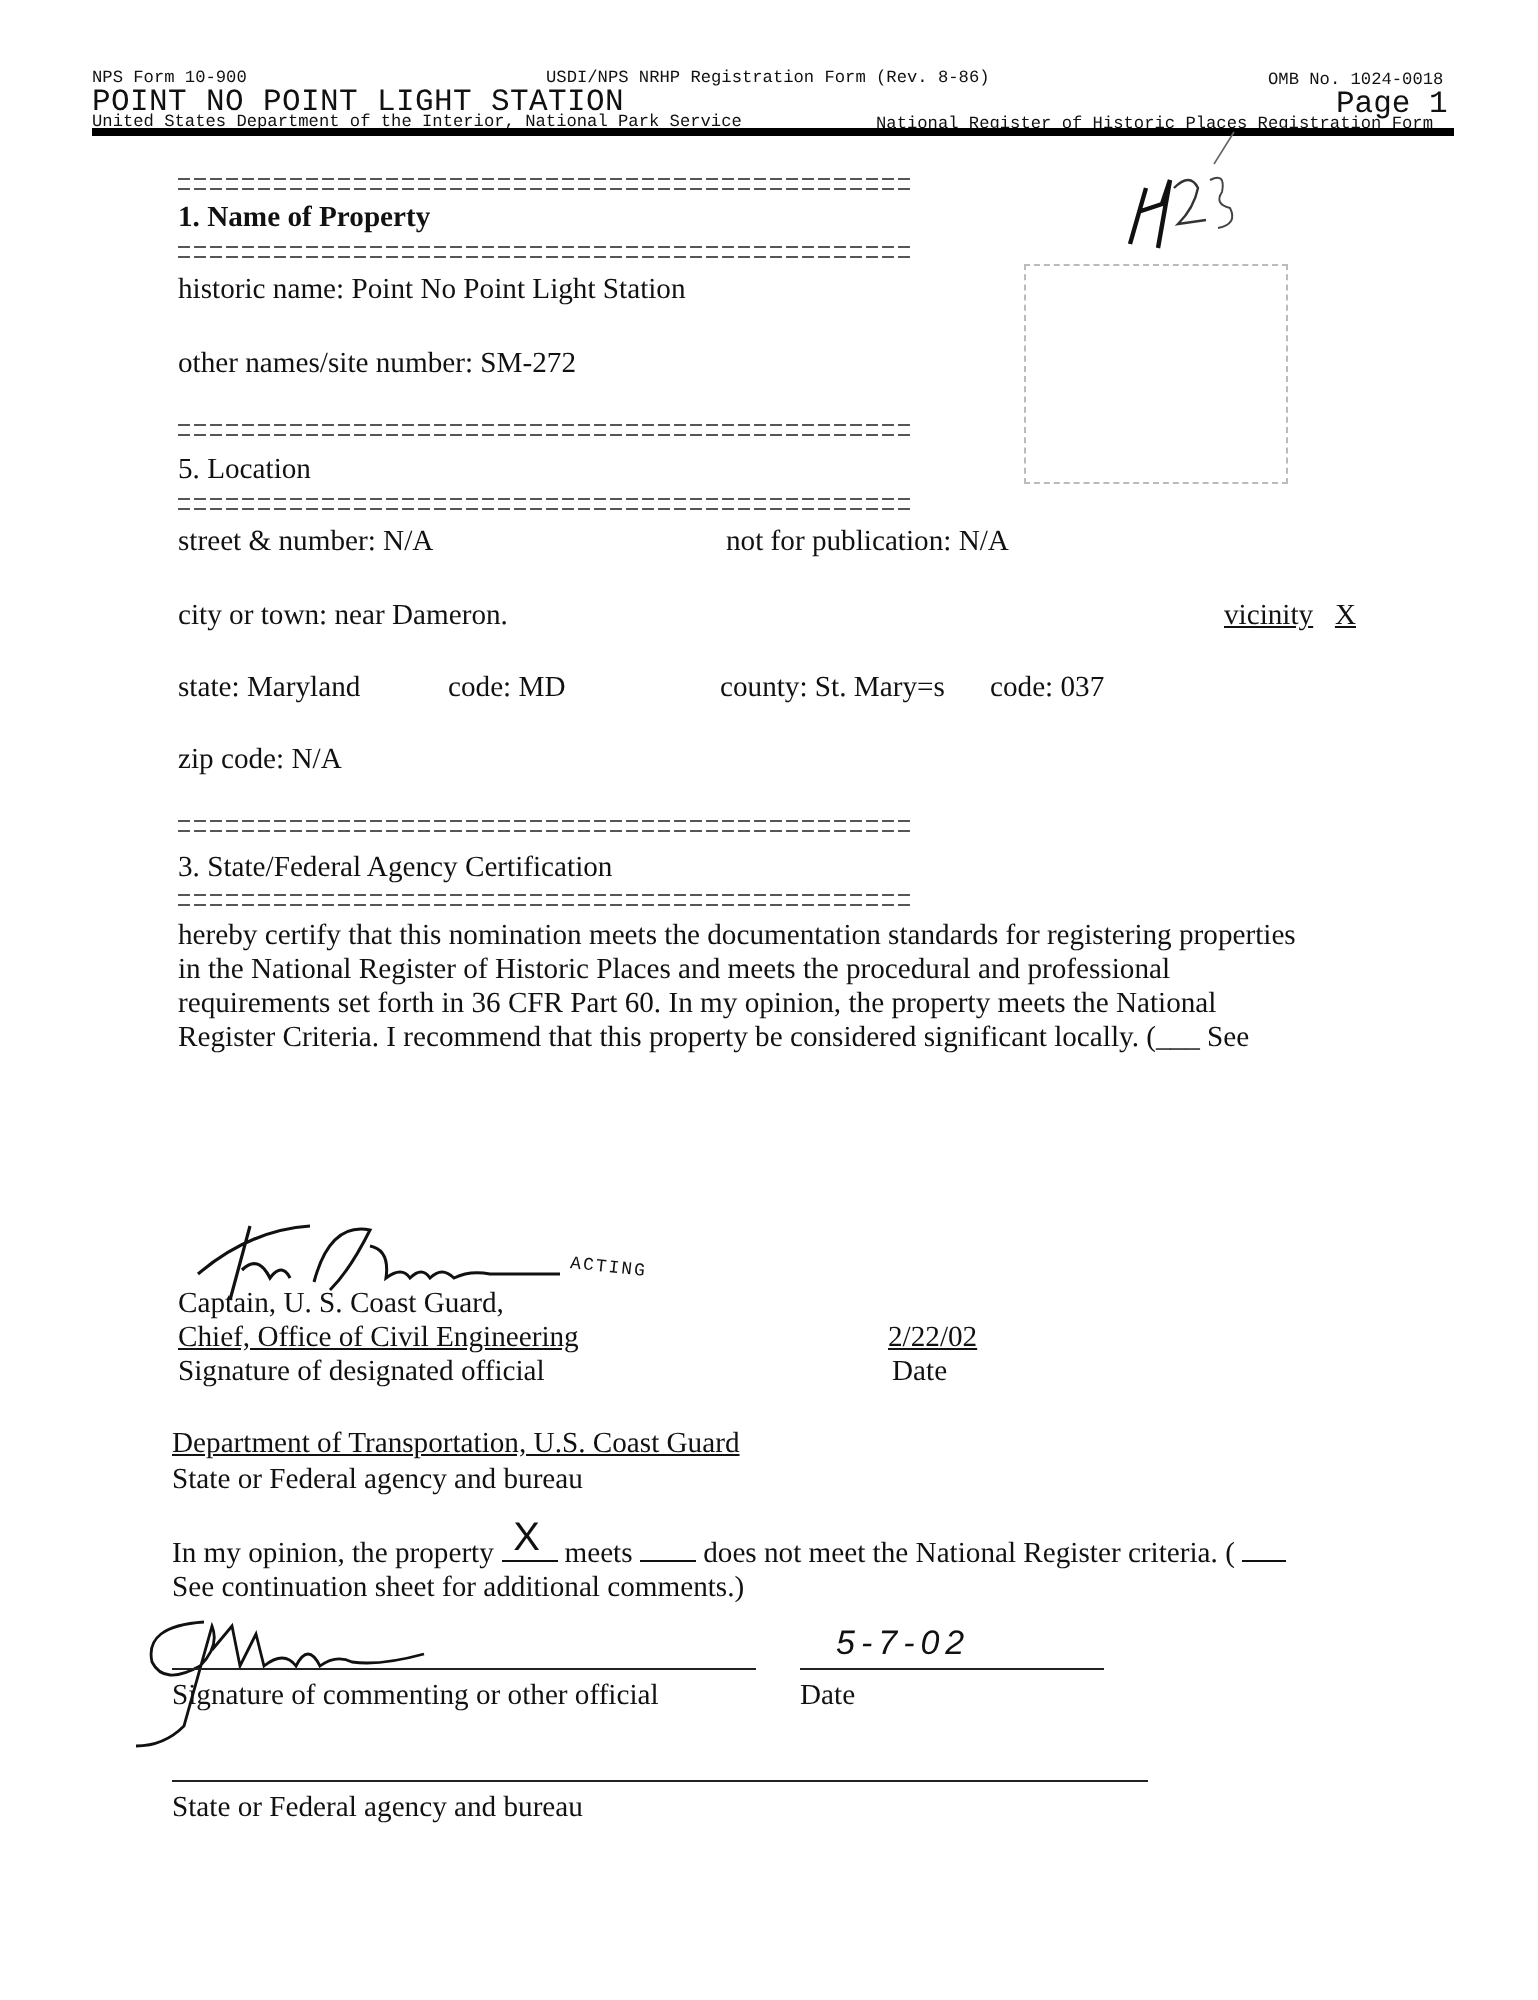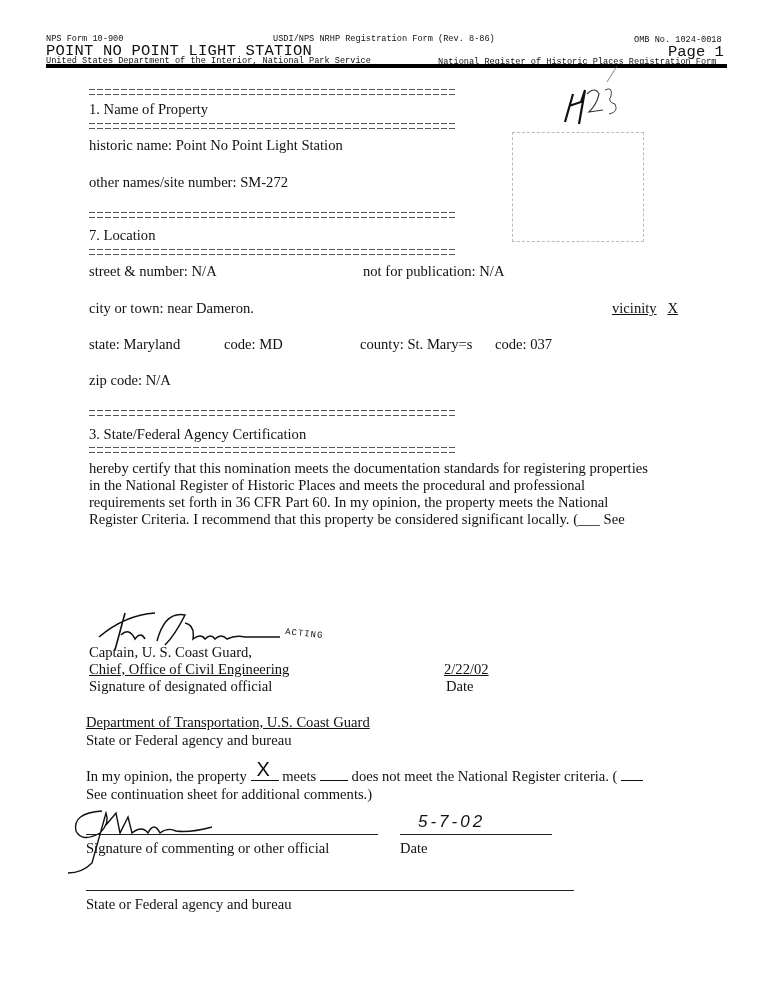--- a/index.html
+++ b/index.html
@@ -38,27 +38,27 @@
 
 <svg style="left:555px;top:72px;width:90px;height:60px;" viewBox="0 0 90 60">
   <path d="M10 50 L18 22 M14 34 L26 30 L30 18 L24 52" stroke="#111" stroke-width="2.2" fill="none"></path>
   <path d="M32 22 Q40 14 44 22 Q42 32 34 40 L48 38" stroke="#333" stroke-width="1.2" fill="none"></path>
   <path d="M50 18 Q58 14 56 24 Q52 30 60 32 Q64 40 54 42" stroke="#444" stroke-width="1" fill="none"></path>
   <path d="M52 10 L62 -6" stroke="#666" stroke-width="0.8" fill="none"></path>
 </svg>
 <div class="stamp" style="left:512px;top:132px;width:132px;height:110px;"></div>
 
 <div class="eq" style="top:89px;"></div>
-<div class="abs serif" style="left:89px;top:101px;">1. Name of Property</div>
+<div class="abs serif" style="left:89px;top:101px;font-weight:bold;">1. Name of Property</div>
 <div class="eq" style="top:123px;"></div>
 <div class="abs serif" style="left:89px;top:137px;">historic name: Point No Point Light Station</div>
 <div class="abs serif" style="left:89px;top:174px;">other names/site number: SM-272</div>
 
 <div class="eq" style="top:212px;"></div>
-<div class="abs serif" style="left:89px;top:227px;">7. Location</div>
+<div class="abs serif" style="left:89px;top:227px;">5. Location</div>
 <div class="eq" style="top:249px;"></div>
 <div class="abs serif" style="left:89px;top:263px;">street &amp; number: N/A</div>
 <div class="abs serif" style="left:363px;top:263px;">not for publication: N/A</div>
 <div class="abs serif" style="left:89px;top:300px;">city or town: near Dameron.</div>
 <div class="abs serif" style="left:612px;top:300px;text-decoration:underline;">vicinity</div>
 <div class="abs serif u" style="left:660px;top:300px;width:18px;text-align:right;">X</div>
 <div class="abs serif" style="left:89px;top:336px;">state: Maryland</div>
 <div class="abs serif" style="left:224px;top:336px;">code: MD</div>
 <div class="abs serif" style="left:360px;top:336px;">county: St. Mary=s</div>
 <div class="abs serif" style="left:495px;top:336px;">code: 037</div>

